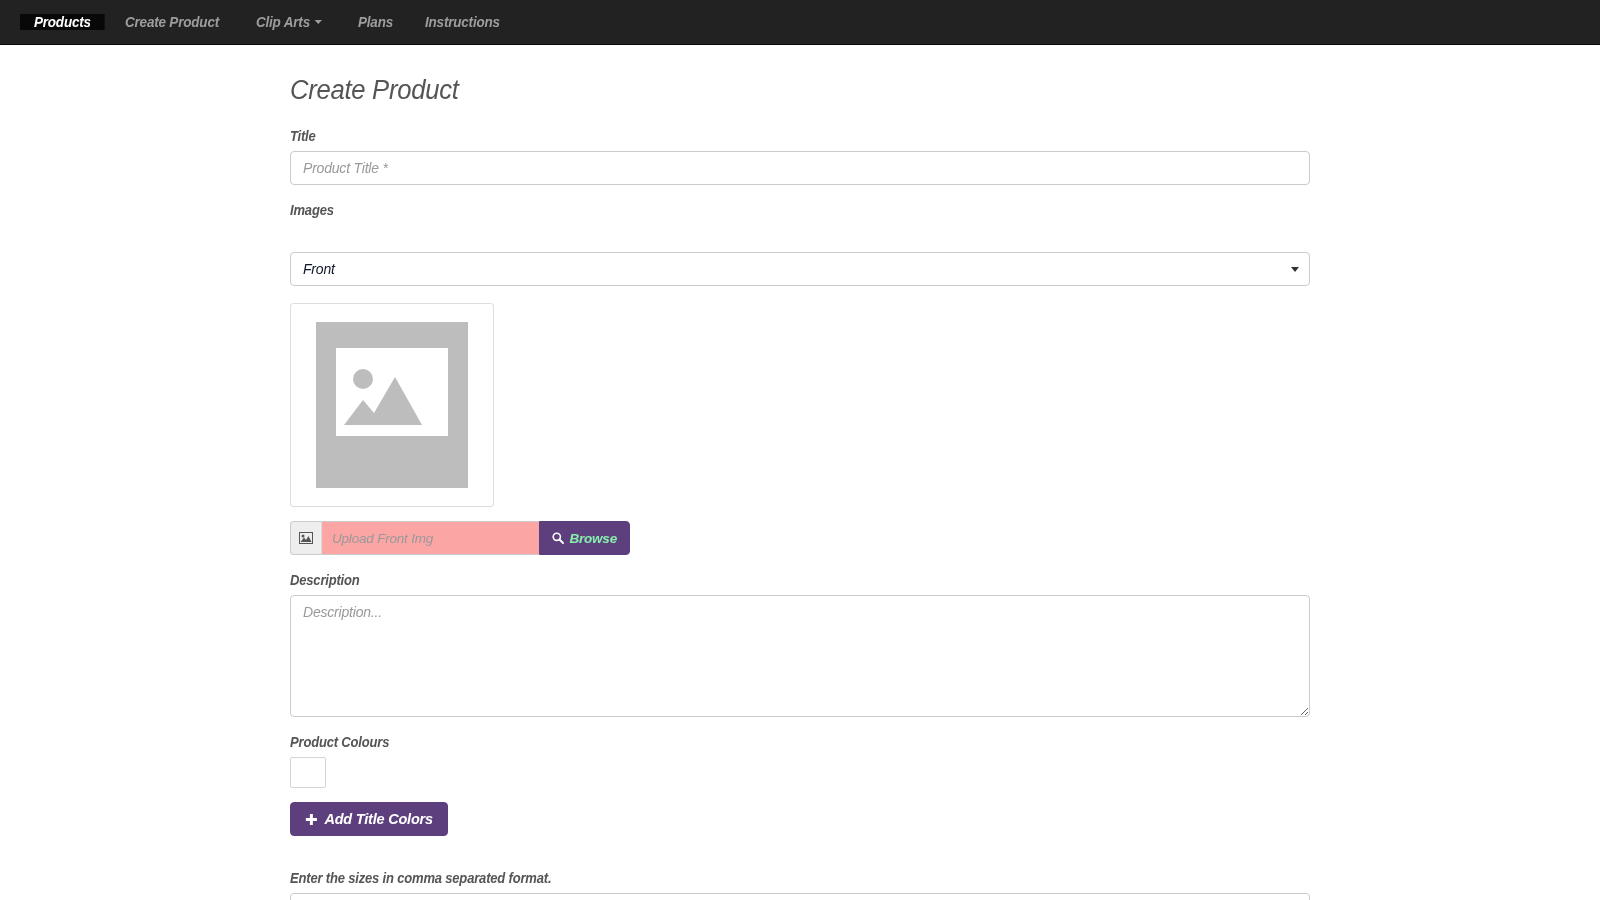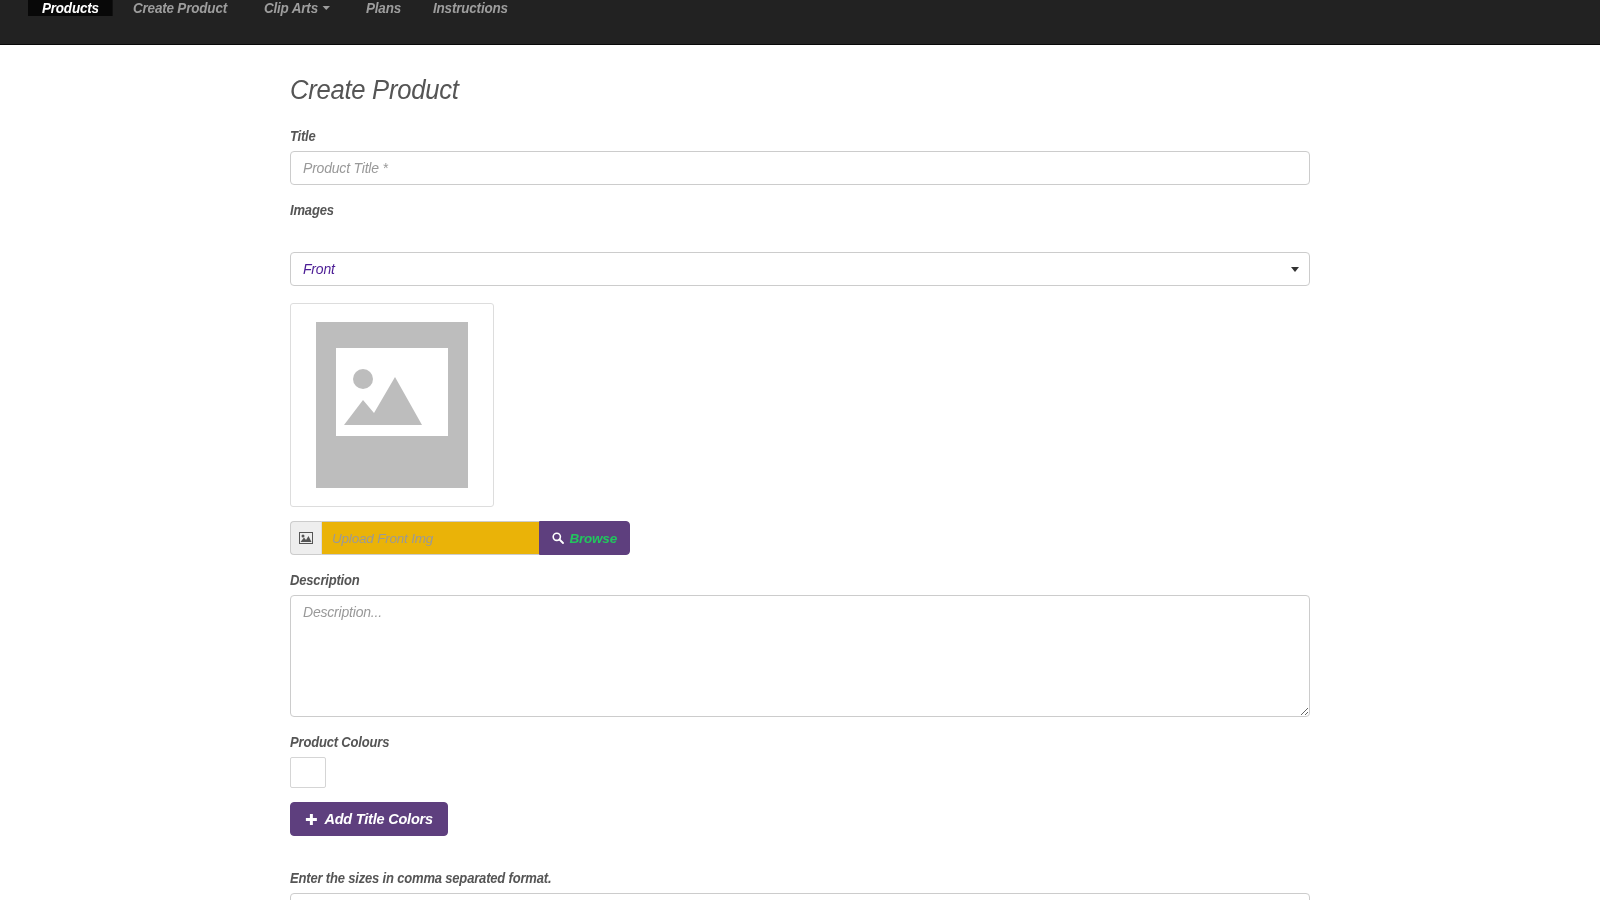--- a/index.html
+++ b/index.html
@@ -11,22 +11,22 @@
     background: #ffffff;
     font-family: "Liberation Sans", "DejaVu Sans", sans-serif;
   }
 
   
   .navbar {
     height: 45px;
     background: #222222;
     border-bottom: 1px solid #080808;
     display: flex;
-    align-items: flex-start;
-    padding-left: 28px;
+    align-items: center;
+    padding-left: 20px;
     box-sizing: border-box;
   }
   .nav-item {
     display: flex;
     align-items: center;
     padding: 0 15px;
     color: #9d9d9d;
     font-size: 14.5px;
     font-style: italic;
     font-weight: bold;
@@ -81,21 +81,21 @@
   }
   .form-group { margin-bottom: 17px; }
 
   .form-control {
     display: block;
     width: 100%;
     height: 34px;
     padding: 6px 12px;
     font-size: 14px;
     font-style: italic;
-    color: #4c1d95;
+    color: #0f172a;
     background: #ffffff;
     border: 1px solid #cccccc;
     border-radius: 4px;
     box-sizing: border-box;
     font-family: inherit;
     letter-spacing: -0.2px;
   }
   .form-control::placeholder { color: #999999; font-style: italic; opacity: 1; }
 
   select.form-control {
@@ -151,38 +151,38 @@
     border-radius: 4px 0 0 4px;
     color: #555555;
   }
   .ig-field {
     flex: 1;
     height: 34px;
     padding: 6px 10px;
     font-size: 13.5px;
     font-style: italic;
     color: #555555;
-    background: #eab308;
+    background: #fca5a5;
     border: 1px solid #cccccc;
     border-left: 1px solid #dcdcdc;
     border-right: none;
     box-sizing: border-box;
     font-family: inherit;
     letter-spacing: -0.2px;
   }
   .ig-field::placeholder { color: #999999; font-style: italic; opacity: 1; }
   .btn-browse {
     display: flex;
     align-items: center;
     gap: 5px;
     padding: 4px 12px;
     background: #5e3f7e;
     border: 1px solid #5e3f7e;
     border-radius: 0 4px 4px 0;
-    color: #22c55e;
+    color: #86efac;
     font-size: 13.5px;
     font-style: italic;
     font-weight: bold;
     cursor: pointer;
     font-family: inherit;
     white-space: nowrap;
     letter-spacing: -0.2px;
   }
 
   

